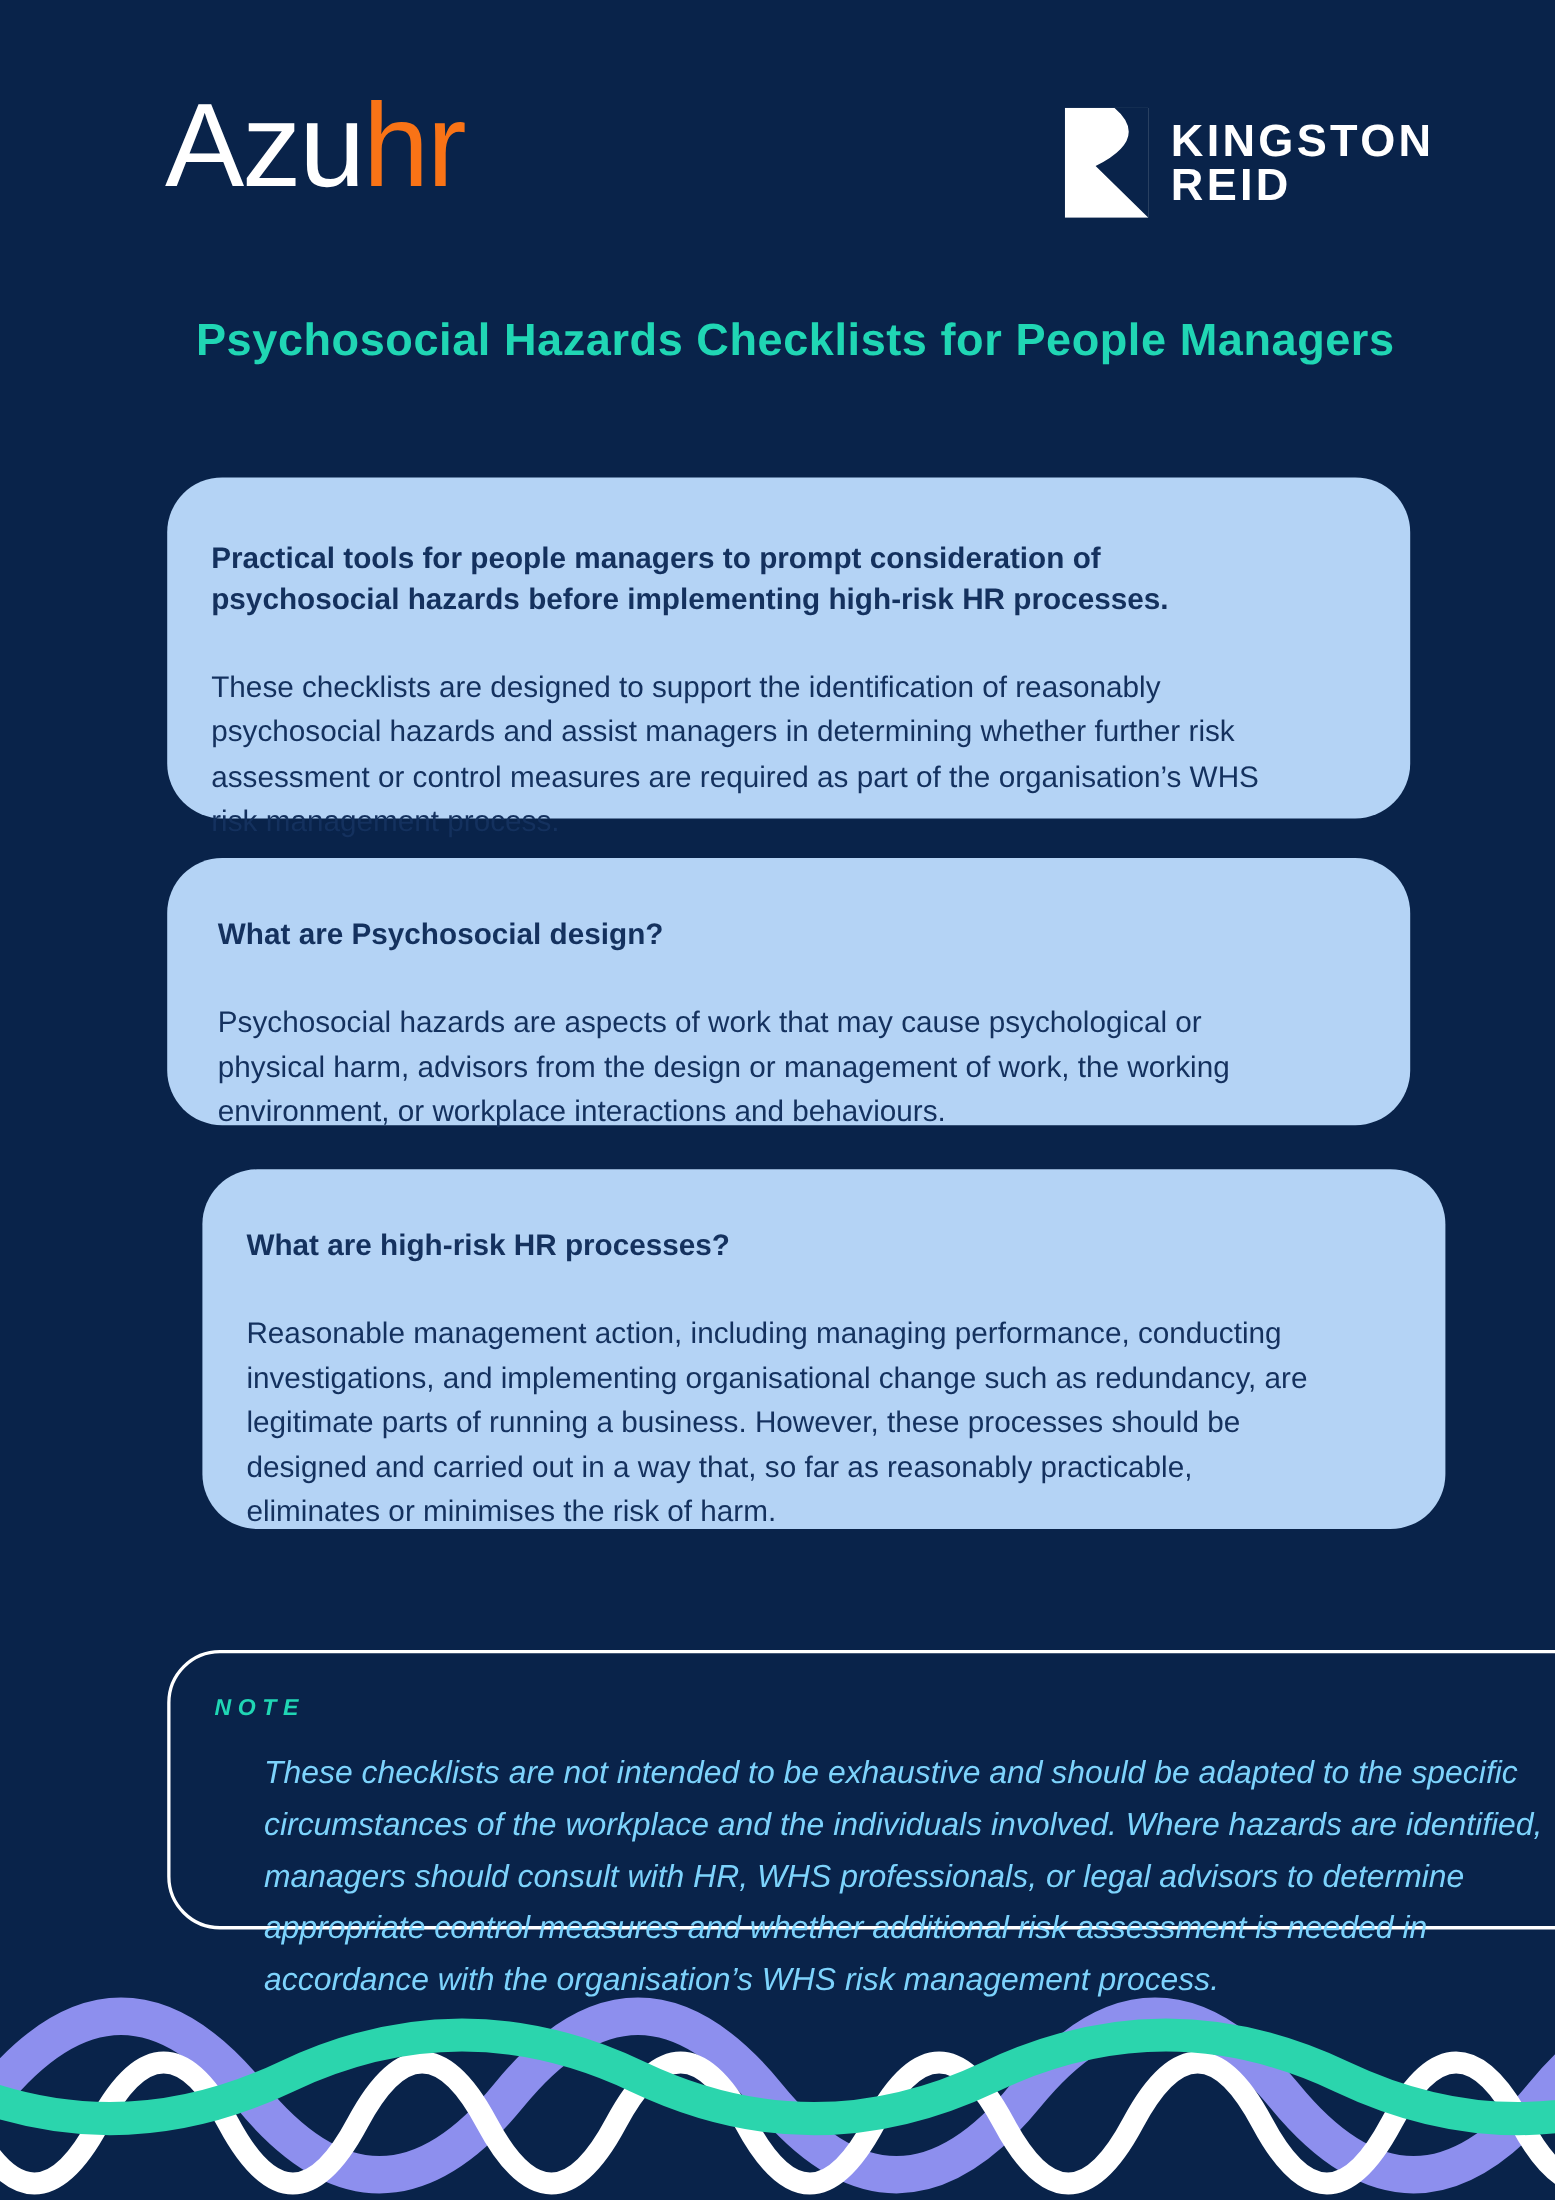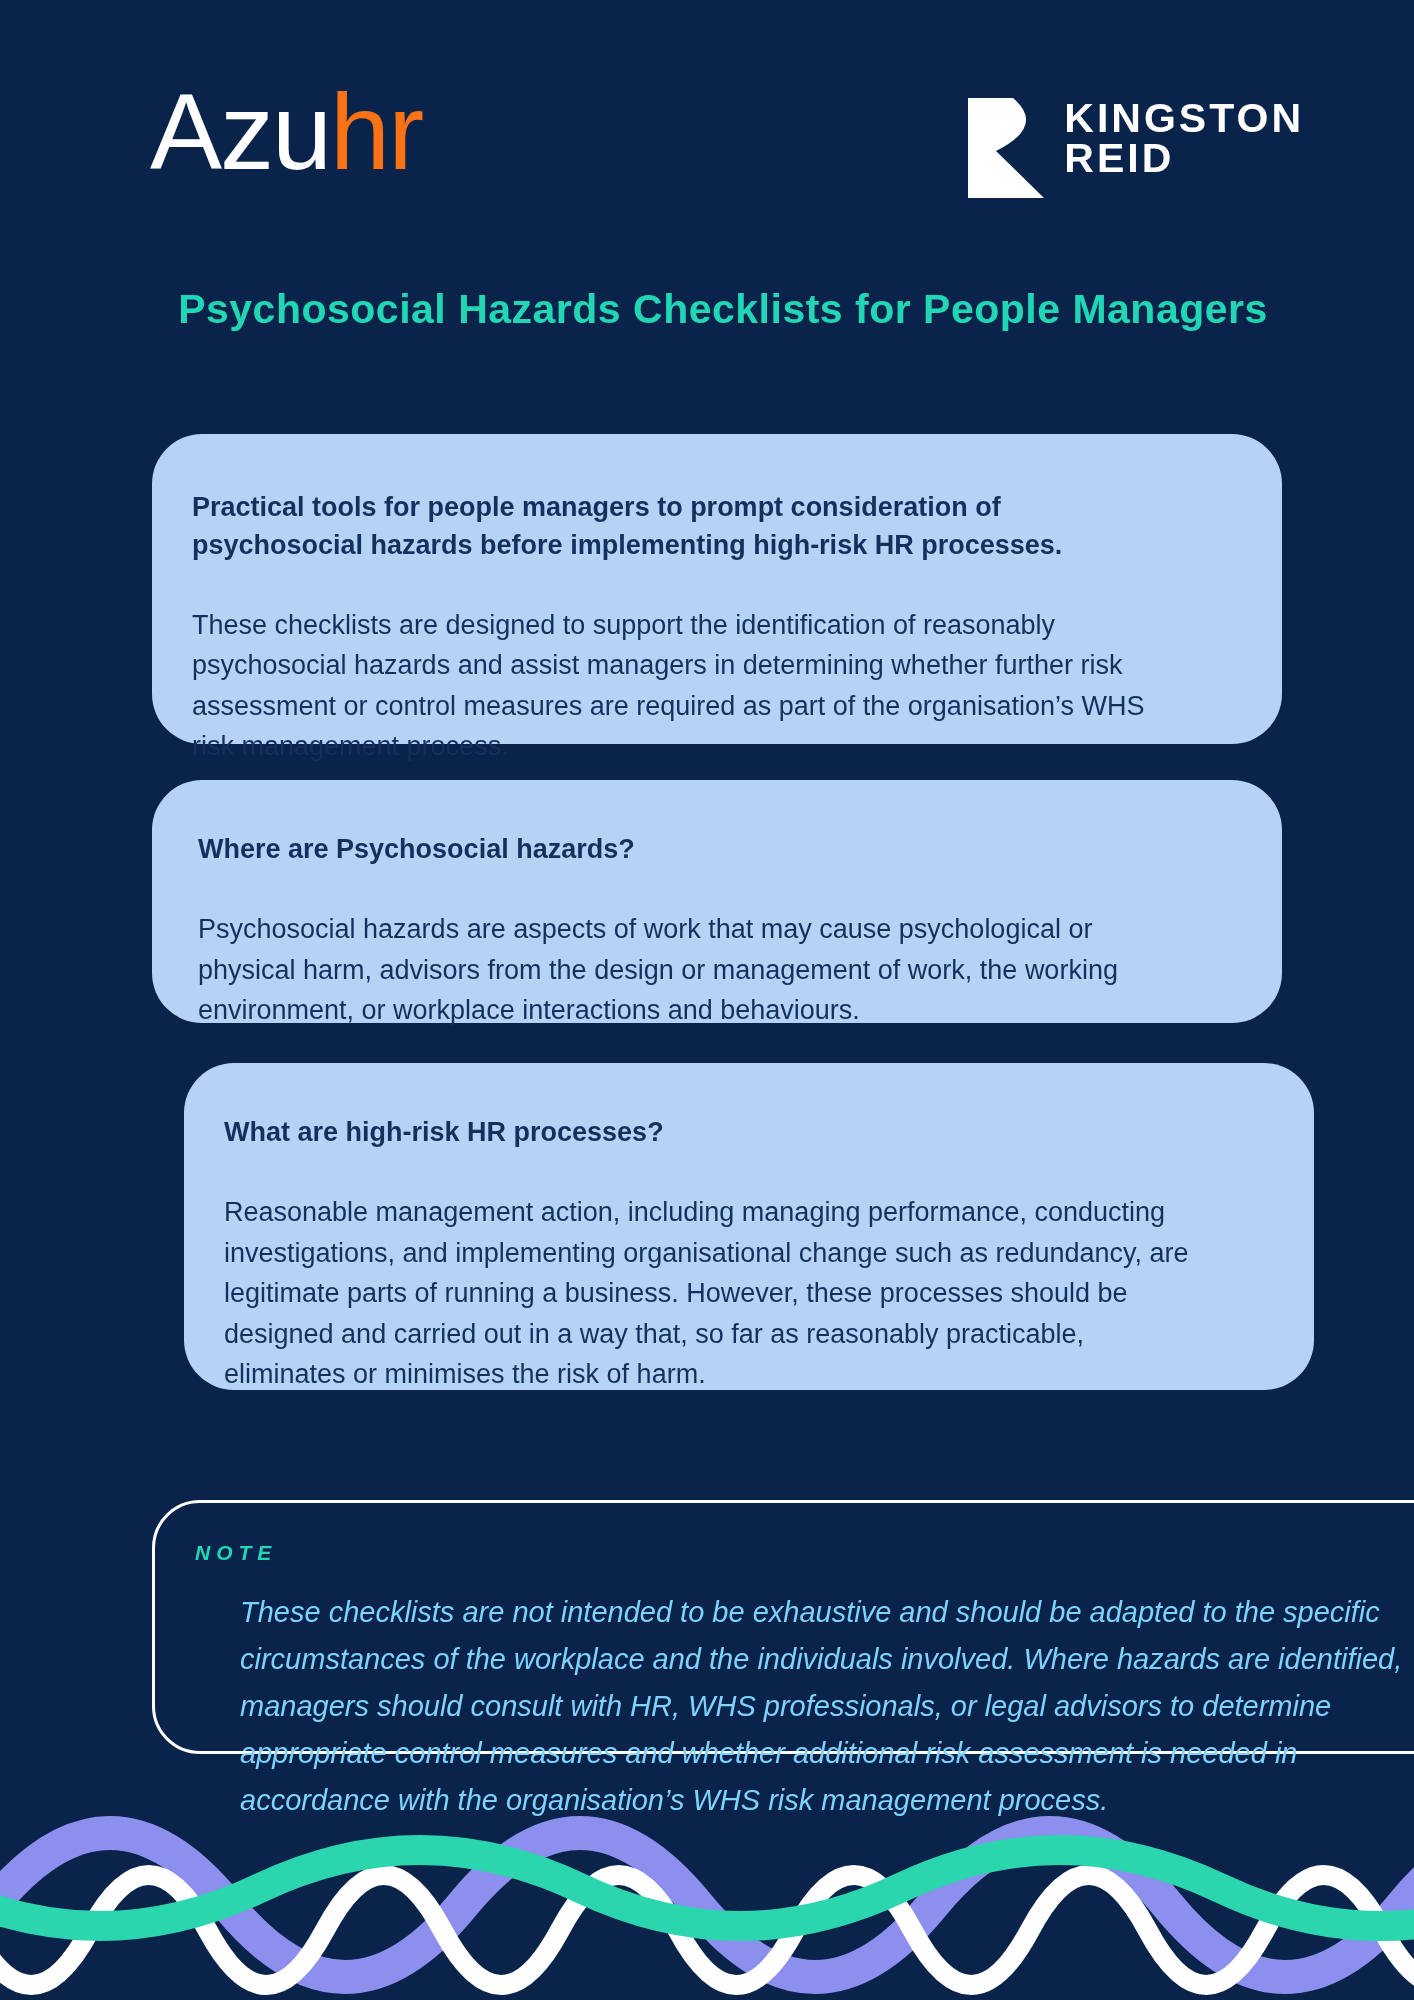--- a/index.html
+++ b/index.html
@@ -16,21 +16,21 @@
   .header {
     position: absolute;
     top: 78px; left: 150px; right: 110px;
     display: flex; justify-content: space-between; align-items: flex-start;
   }
   .brand {
     font-size: 108px; font-weight: 300; letter-spacing: -2px;
     color: #ffffff; line-height: 1.0;
   }
   .brand .suffix { color: #f97316; }
-  .partner { display: flex; gap: 20px; margin-top: 20px; }
+  .partner { display: flex; align-items: center; gap: 20px; margin-top: 20px; }
   .partner-mark { width: 76px; height: 100px; }
   .partner-name {
     color: #ffffff; font-weight: 800; font-size: 41px;
     letter-spacing: 3px; line-height: 0.98;
   }
 
   
   .title {
     position: absolute; top: 286px; left: 0; right: 0;
     text-align: center;
@@ -91,21 +91,21 @@
   </div>
 
   <h1 class="title">Psychosocial Hazards Checklists for People Managers</h1>
 
   <section class="card card-1">
     <p class="card-lede">Practical tools for people managers to prompt consideration of psychosocial hazards before implementing high-risk HR processes.</p>
     <p class="card-body">These checklists are designed to support the identification of reasonably psychosocial hazards and assist managers in determining whether further risk assessment or control measures are required as part of the organisation’s WHS risk management process.</p>
   </section>
 
   <section class="card card-2">
-    <h2 class="card-head">Where are Psychosocial hazards?</h2>
+    <h2 class="card-head">What are Psychosocial design?</h2>
     <p class="card-body">Psychosocial hazards are aspects of work that may cause psychological or physical harm, advisors from the design or management of work, the working environment, or workplace interactions and behaviours.</p>
   </section>
 
   <section class="card card-3">
     <h2 class="card-head">What are high-risk HR processes?</h2>
     <p class="card-body">Reasonable management action, including managing performance, conducting investigations, and implementing organisational change such as redundancy, are legitimate parts of running a business. However, these processes should be designed and carried out in a way that, so far as reasonably practicable, eliminates or minimises the risk of harm.</p>
   </section>
 
   <section class="note">
     <div class="note-label">NOTE</div>

